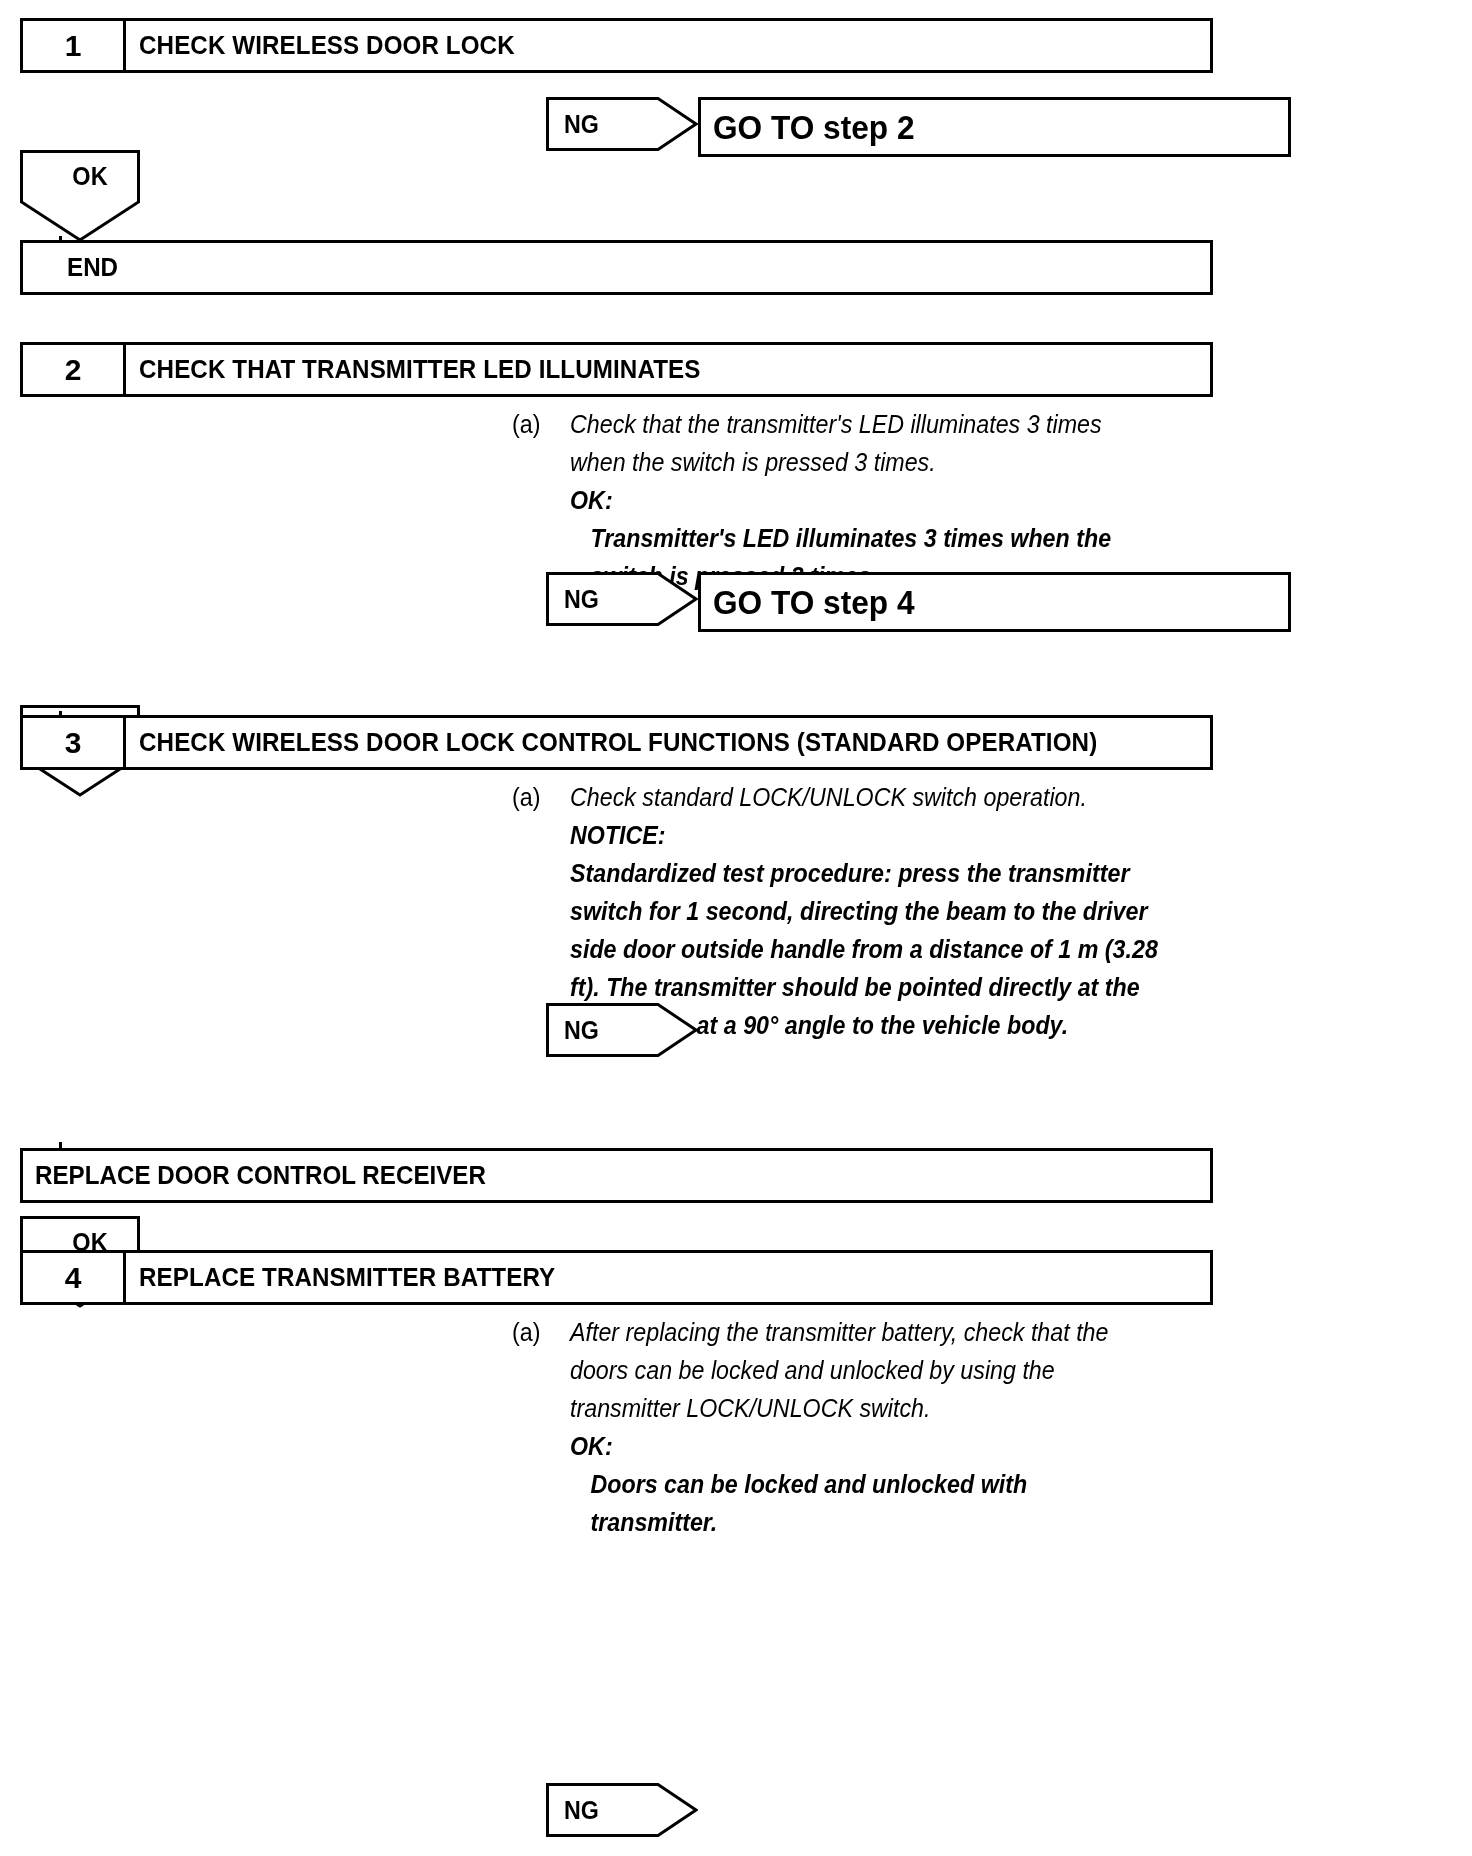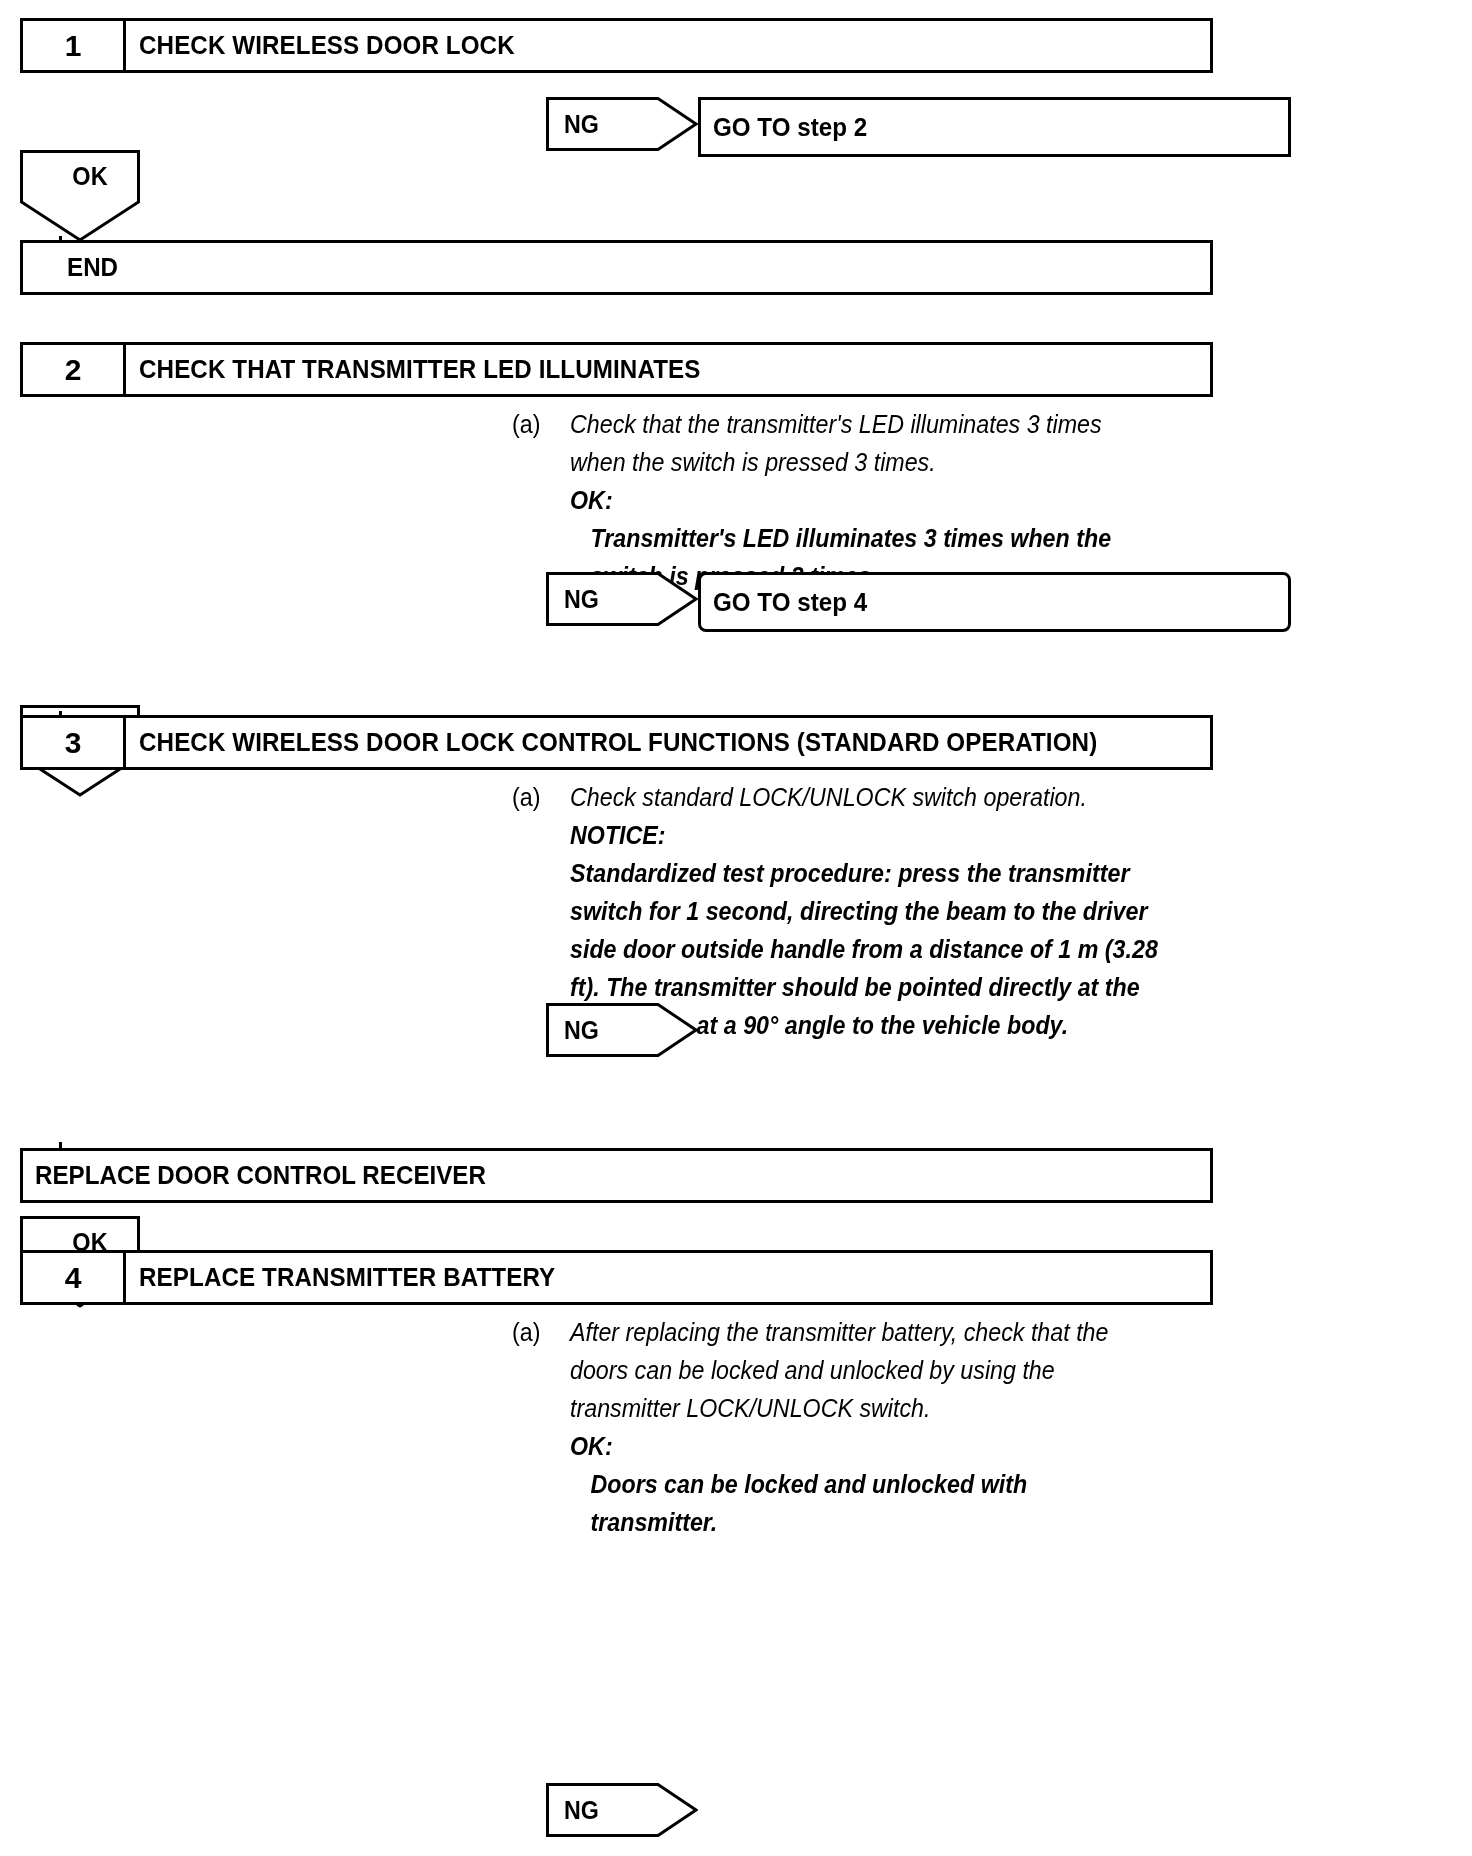--- a/index.html
+++ b/index.html
@@ -46,21 +46,21 @@
   .ngbanner svg{position:absolute;left:0;top:0;}
   .ngbanner .lbl{
     position:absolute;left:18px;top:0;height:54px;
     display:flex;align-items:center;
     font-weight:bold;font-size:25px;
     transform:scaleX(0.93);transform-origin:left center;
   }
   .ngbox{
     border:3px solid #000;height:54px;display:flex;align-items:center;
     padding-left:12px;background:#fff;
-    font-weight:bold;font-size:26px;white-space:nowrap;
+    font-weight:bold;font-size:34px;white-space:nowrap;
   }
   .ngbox span{display:inline-block;transform:scaleX(0.93);transform-origin:left center;}
 
   
   .okshape{position:relative;width:140px;height:80px;}
   .okshape svg{position:absolute;left:0;top:0;}
   .okshape .lbl{
     position:absolute;left:0;top:4px;width:140px;height:44px;
     display:flex;align-items:center;justify-content:center;
     font-weight:bold;font-size:25px;
@@ -135,21 +135,21 @@
     </div>
   </div>
 
   <div class="abs ngwrap" style="left:515px;top:572px;">
     <div class="ngbanner">
       <svg width="152" height="54" viewBox="0 0 152 54">
         <path d="M1.5,1.5 L112,1.5 L150,27 L112,52.5 L1.5,52.5 Z" fill="#fff" stroke="#000" stroke-width="3"></path>
       </svg>
       <div class="lbl">NG</div>
     </div>
-    <div class="ngbox" style="width:575px;border-radius:8px;">
+    <div class="ngbox" style="width:575px;">
       <span>GO TO step 4</span>
     </div>
   </div>
 
   <div class="abs okshape" style="left:20px;top:625px;">
     <svg width="140" height="92" viewBox="0 0 140 92">
       <path d="M1.5,1.5 L118.5,1.5 L118.5,52 L60,90 L1.5,52 Z" fill="#fff" stroke="#000" stroke-width="3"></path>
     </svg>
     <div class="lbl">OK</div>
   </div>

